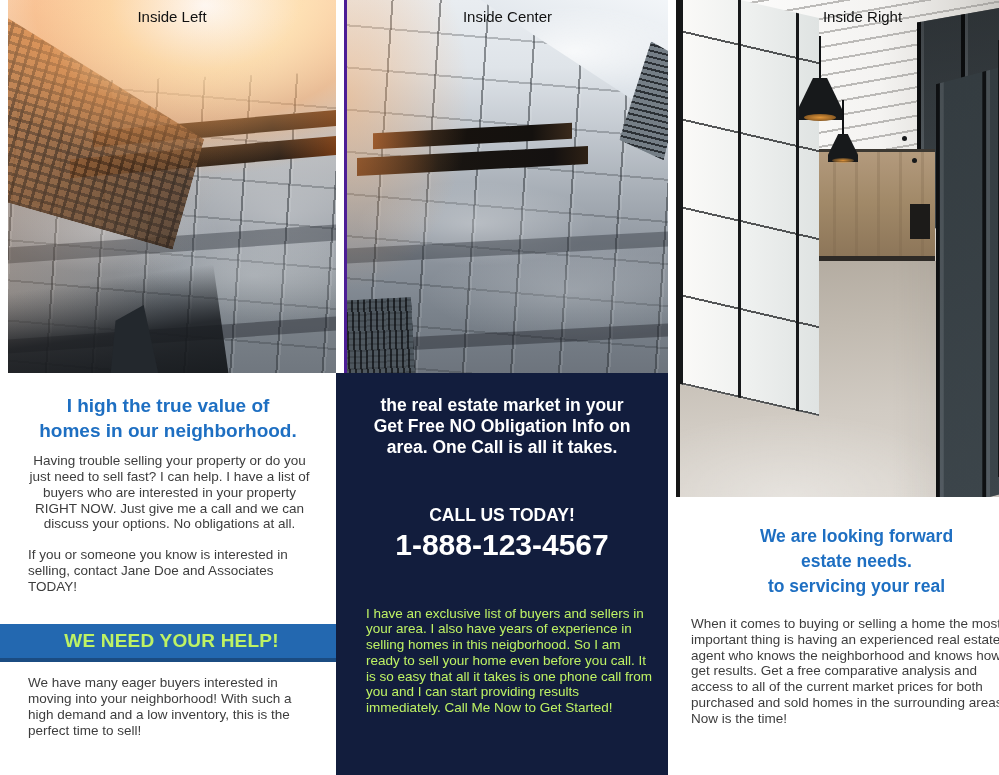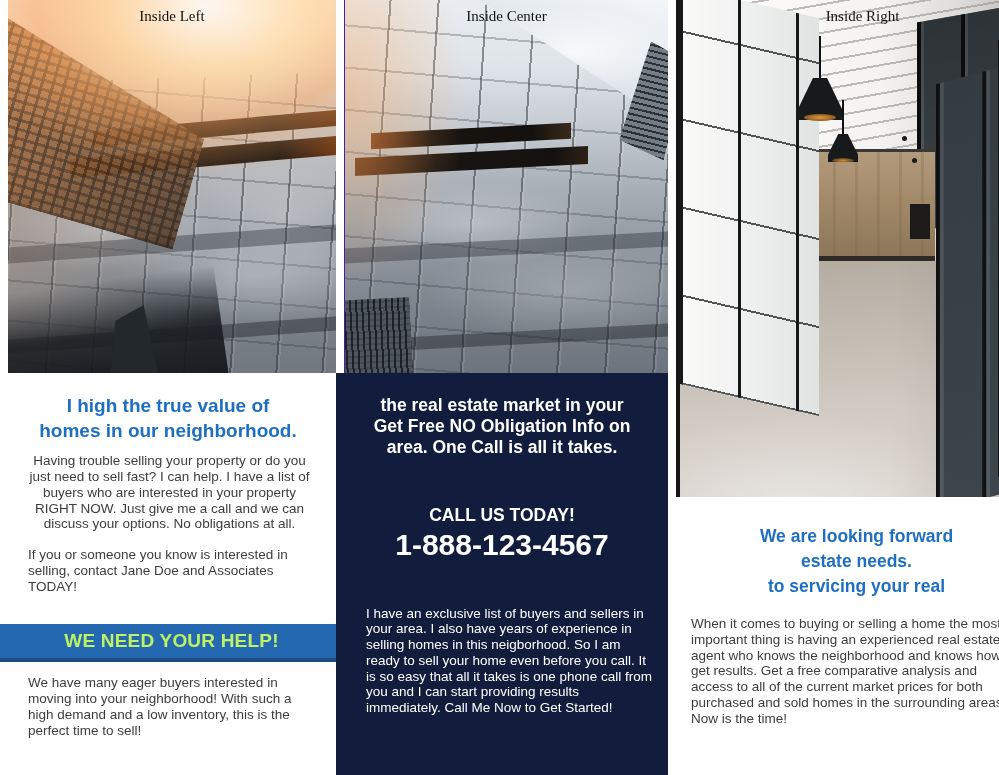--- a/index.html
+++ b/index.html
@@ -7,23 +7,23 @@
         font-family:"Liberation Sans",sans-serif;}
   .panel{position:absolute;top:0;height:775px;overflow:hidden;}
   .panel-left{left:0;width:336px;}
   .panel-center{left:336px;width:332px;}
   .panel-right{left:668px;width:377px;}
 
   .panel-label{position:absolute;top:8px;left:0;right:0;text-align:center;
     font-size:15px;color:#111;z-index:30;}
 
   
-  .photo{position:absolute;top:0;left:8px;right:0;overflow:hidden;font-family:Liberation Serif, serif;}
+  .photo{position:absolute;top:0;left:8px;right:0;overflow:hidden;}
   .photo-left,.photo-center{height:373px;}
-  .photo-center{border-left:1px solid #4c1d95;}
+  .photo-center{border-left:3px solid #4c1d95;}
   .photo-right{height:497px;border-left:4px solid #161616;}
   .photo *{position:absolute;}
 
   
   .pl-base{inset:0;background:
     radial-gradient(ellipse 240px 150px at 84% 58%, rgba(255,255,255,.30), transparent 70%),
     linear-gradient(180deg,#fbf7f2 0%,#f1e9e0 10%,#dcd8d3 22%,#c2c2c3 34%,#a7abb0 48%,#90969e 62%,#81888f 78%,#70777f 100%);}
   .pl-grid{left:-30px;right:-30px;top:78px;bottom:-20px;transform:rotate(-2deg);background:
     repeating-linear-gradient(96deg, rgba(45,50,55,.50) 0 2px, rgba(255,255,255,.10) 2px 4px, transparent 4px 46px),
     repeating-linear-gradient(7deg, rgba(45,50,55,.28) 0 2px, transparent 2px 40px);}
@@ -132,21 +132,21 @@
   .body-copy{font-size:13.5px;line-height:1.17;color:var(--body-text,#3d3d3d);}
   .panel-left .p1{margin:10px 25px 0 28px;text-align:center;}
   .panel-left .p2{margin:15px 25px 0 28px;}
   .panel-left .p3{margin:13px 25px 0 28px;}
   .banner{position:relative;z-index:5;margin-top:30px;width:343px;height:34px;
     background:var(--banner-blue,#2368b0);border-bottom:4px solid #1b4c82;
     display:flex;align-items:center;justify-content:center;
     color:#bef264;font-weight:bold;font-size:19px;letter-spacing:.2px;text-align:center;}
   .cta{margin-top:47px;text-align:center;font-weight:bold;font-size:17.5px;}
   .phone{margin-top:3px;text-align:center;font-weight:bold;font-size:30px;line-height:1.05;}
-  .panel-center .pc-para{margin:45px 12px 0 30px;color:#ffffff;}
+  .panel-center .pc-para{margin:45px 12px 0 30px;color:#bef264;}
   .panel-right .pr-para{margin:17px 28px 0 23px;}
 </style>
 </head>
 <body>
 
 <div class="page">
 
   <section class="panel panel-left">
     <div class="photo photo-left">
       <div class="pl-base"></div>

